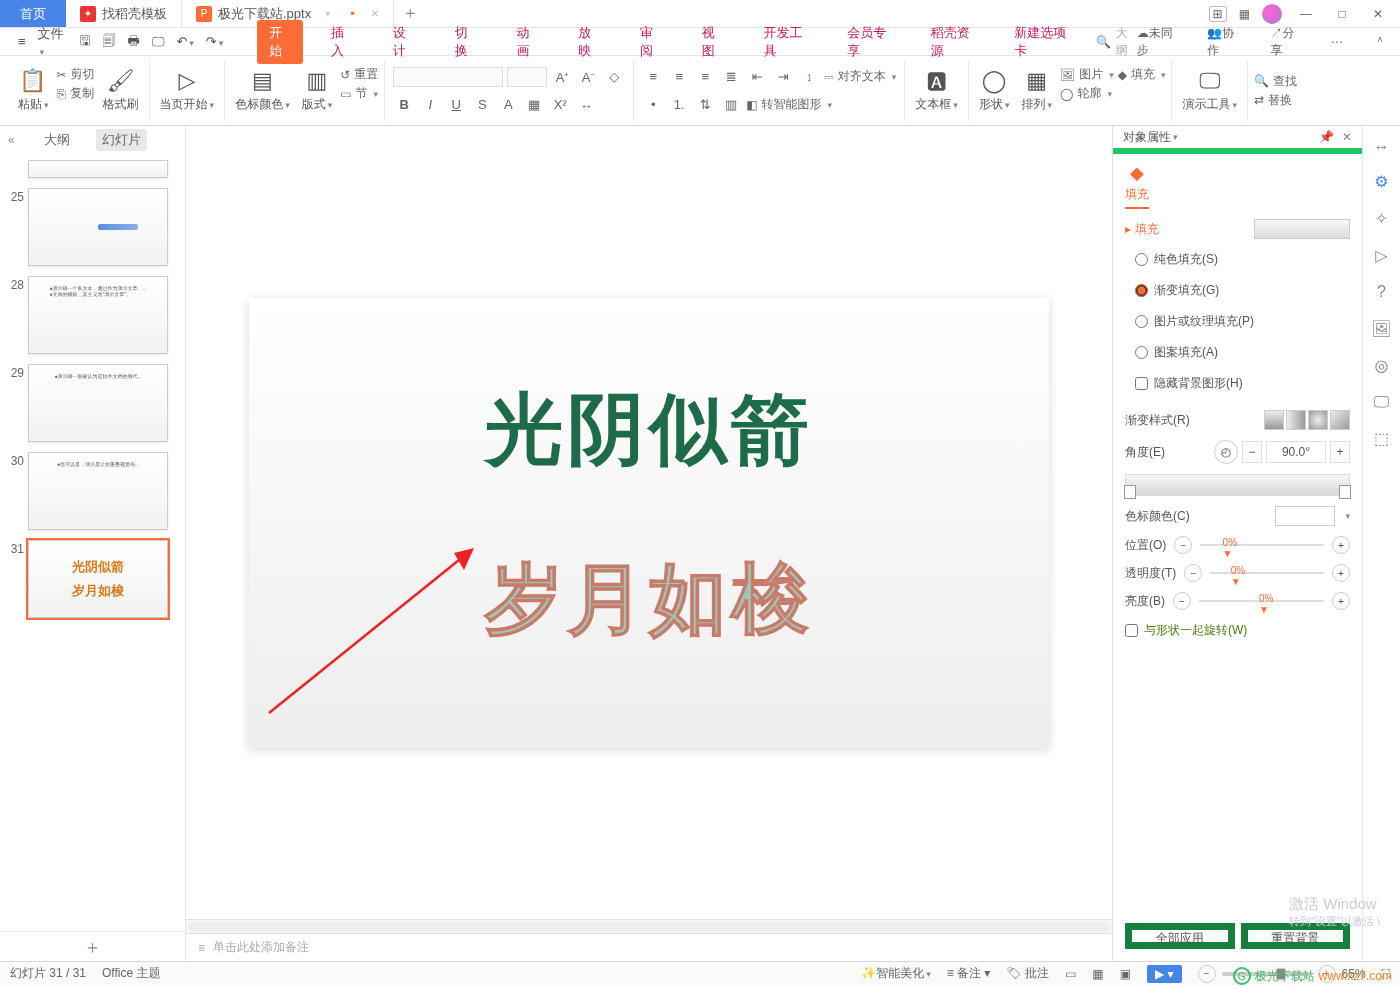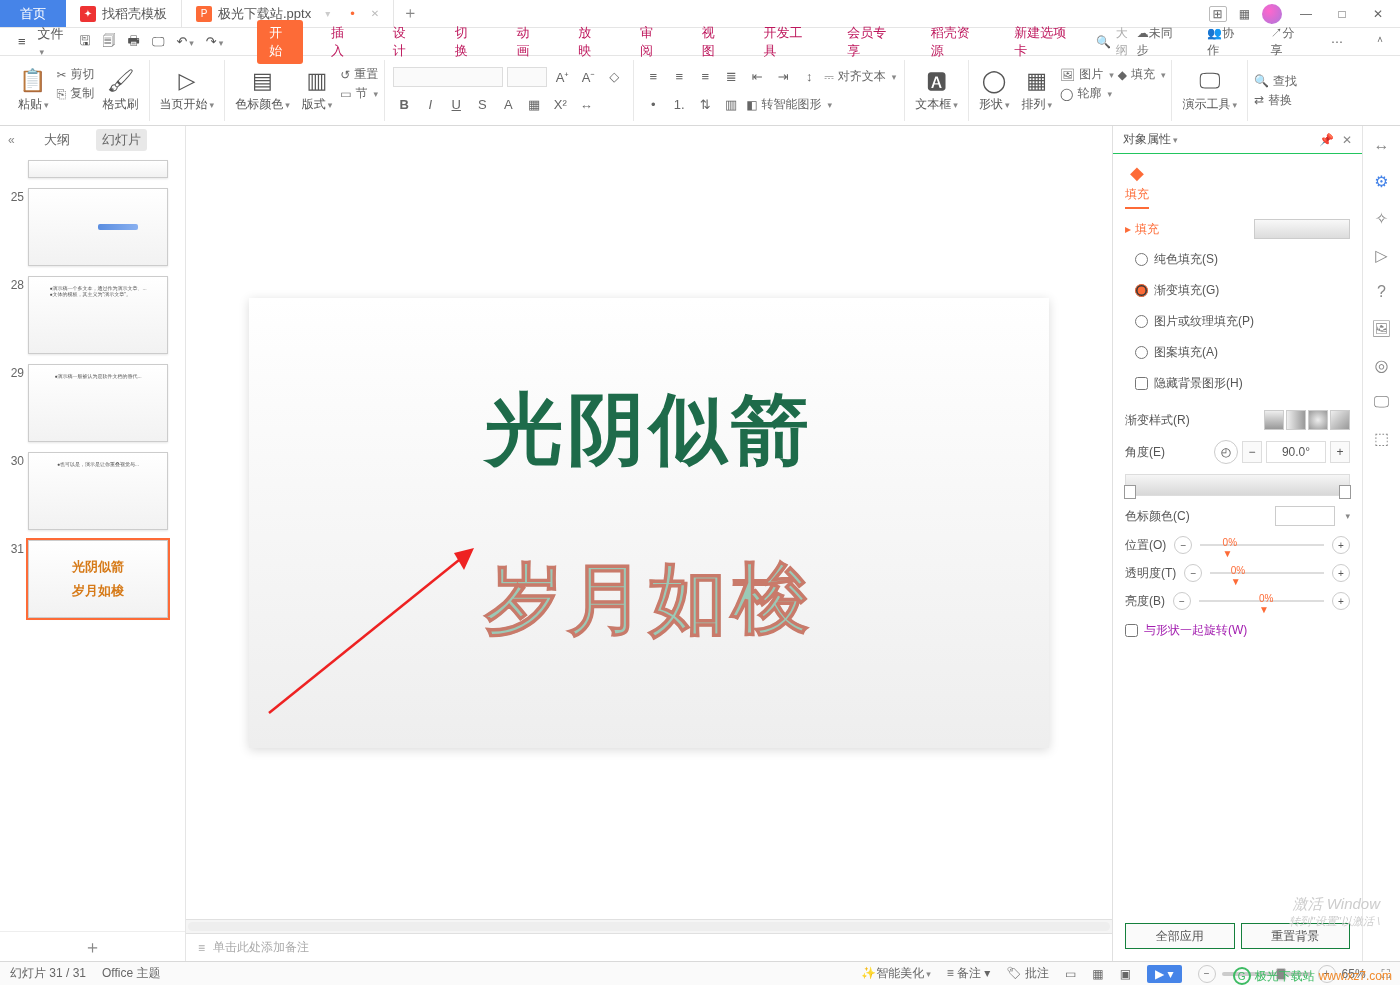--- a/index.html
+++ b/index.html
@@ -69,21 +69,21 @@
   -webkit-text-stroke:1px #c97a6a; }
 .arrow { position:absolute; left:15px; bottom:30px; width:210px; height:170px; }
 .arrow line { stroke:#e22; stroke-width:2.5; }
 .arrow polygon { fill:#e22; }
 .canvas-scrollbar { height:14px; background:#f5f5f5; border-top:1px solid #e0e0e0; position:relative; }
 .canvas-scrollbar .track { position:absolute; left:2px; right:2px; top:2px; bottom:2px; background:#eee; border-radius:6px; }
 .notes-bar { height:28px; border-top:1px solid #e0e0e0; display:flex; align-items:center; padding:0 12px; color:#aaa; gap:8px; }
 
 
 .props { width:250px; border-left:1px solid #e0e0e0; display:flex; flex-direction:column; }
-.props-head { height:28px; display:flex; align-items:center; padding:0 10px; font-size:12px; color:#555; border-bottom:1px solid #22c55e; }
+.props-head { height:28px; display:flex; align-items:center; padding:0 10px; font-size:12px; color:#555; border-bottom:6px solid #22c55e; }
 .props-head .sp { margin-left:auto; display:flex; gap:8px; color:#888; }
 .props-body { padding:10px 12px; font-size:12px; color:#555; display:flex; flex-direction:column; gap:10px; overflow-y:auto; flex:1; }
 .props-tab { color:#fd6b37; border-bottom:2px solid #fd6b37; padding-bottom:4px; width:max-content; }
 .sect-title { color:#fd6b37; display:flex; align-items:center; gap:4px; }
 .radio-row { display:flex; align-items:center; gap:6px; padding:2px 0 2px 10px; }
 .radio-row input { accent-color:#fd6b37; }
 .prop-row { display:flex; align-items:center; gap:8px; }
 .angle-box { display:flex; align-items:center; gap:4px; }
 .angle-val { border:1px solid #ddd; height:22px; width:60px; display:flex; align-items:center; justify-content:center; }
 .stepper { width:20px; height:22px; border:1px solid #ddd; display:flex; align-items:center; justify-content:center; background:#fafafa; }
@@ -104,24 +104,24 @@
 
 
 .statusbar { height:24px; border-top:1px solid #d9d9d9; display:flex; align-items:center; padding:0 10px; font-size:12px; color:#666; gap:16px; background:#fafafa; }
 .statusbar .spacer { flex:1; }
 .zoom { display:flex; align-items:center; gap:6px; }
 .zoom .track { width:90px; height:4px; background:#ccc; position:relative; border-radius:2px; }
 .zoom .thumb { position:absolute; left:60%; top:-4px; width:10px; height:12px; background:#888; border-radius:2px; }
 
 
 .props-footer { display:flex; gap:6px; padding:8px 12px 12px; }
-.props-footer button { flex:1; height:26px; border:1px solid #15803d; background:#fafafa; font-size:12px; color:#555; }
-
-
-.watermark { position:absolute; right:20px; bottom:60px; color:#ccc; font-size:15px; text-align:right; pointer-events:none;font-style:italic; }
+.props-footer button { flex:1; height:26px; border:7px solid #15803d; background:#fafafa; font-size:12px; color:#555; }
+
+
+.watermark { position:absolute; right:20px; bottom:60px; color:#ccc; font-size:15px; pointer-events:none; }
 .brand { position:absolute; right:8px; bottom:4px; font-size:12px; color:#3dbb63; display:flex; align-items:center; gap:4px; }
 .brand .logo { width:18px; height:18px; border-radius:50%; border:2px solid #3dbb63; display:inline-flex; align-items:center; justify-content:center; font-size:10px; color:#3dbb63; }
 .brand .url { color:#f08a2b; }
 
 .dd { font-size:9px; color:#888; margin-left:2px; }
 .icon-caret { margin-left:8px; color:#ccc; font-size:10px; }
 </style>
 </head>
 <body>
 
@@ -504,21 +504,21 @@
         <span class="circle-btn">−</span>
         <span class="slider-track">
             <span class="bar"></span>
             <span class="mark" style="left:48%"><span>0%</span><br>▼</span>
           </span>
         <span class="circle-btn">+</span>
       </div>
 
       <label class="radio-row" style="padding-left:0">
           <input type="checkbox" style="">
-          <span style="color:#a21caf">与形状一起旋转(W)</span>
+          <span style="color:#4d7c0f">与形状一起旋转(W)</span>
         </label>
     </div>
     <div class="props-footer">
       <button>全部应用</button>
       <button>重置背景</button>
     </div>
   </div>
 
   <div class="side-tools">
     <span>↔</span>

